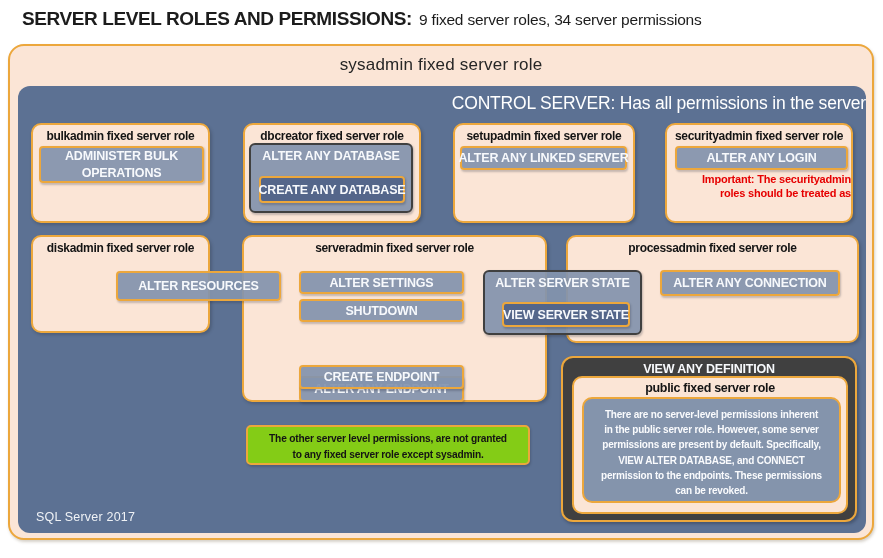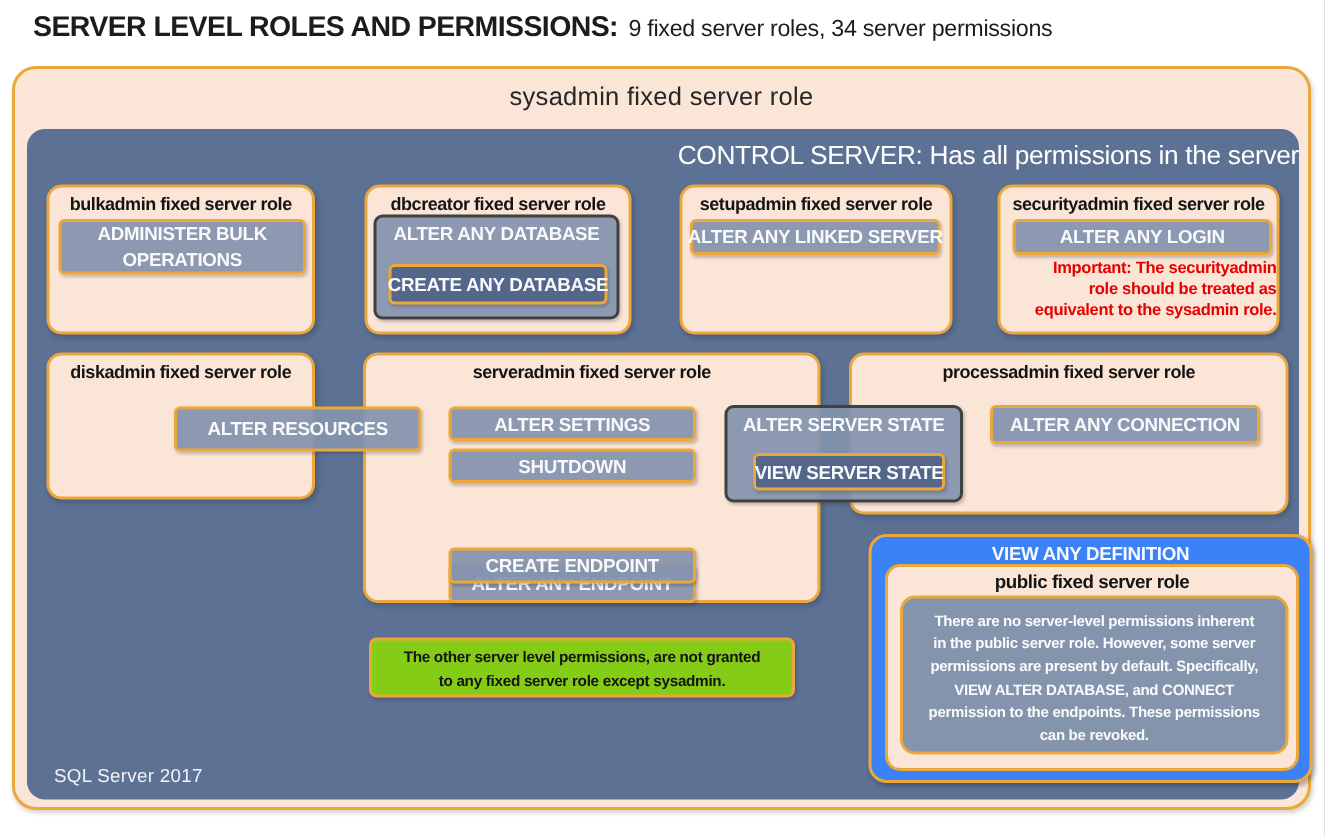--- a/index.html
+++ b/index.html
@@ -67,21 +67,21 @@
   
   .footnote-box{
     left:246px;top:425px;width:284px;height:40px;background:#84cc16;
     border:2px solid #ECA73C;border-radius:5px;text-align:center;
     font-size:10.2px;font-weight:bold;color:#141414;line-height:1.55;padding-top:4px;
     letter-spacing:-0.2px;box-shadow:1px 1.5px 2px rgba(40,45,60,0.25);
   }
 
   
   .public-dark-box{
-    left:579px;top:356px;width:296px;height:166px;background:#3b82f6;
+    left:561px;top:356px;width:296px;height:166px;background:#404040;
     border:2px solid #ECA73C;border-radius:12px;box-shadow:1.5px 2px 3px rgba(30,35,50,0.35);
   }
   .public-dark-label{
     position:absolute;left:0;right:0;top:4px;text-align:center;color:#F7F9FC;
     font-size:12.5px;font-weight:bold;letter-spacing:-0.2px;
   }
   .public-peach-box{
     position:absolute;left:9px;top:18px;width:276px;height:138px;background:#FBE5D6;
     border:2px solid #ECA73C;border-radius:10px;box-sizing:border-box;
   }
@@ -130,22 +130,21 @@
   <div class="abs role-box" style="left:453px;top:123px;width:182px;height:100px;">
     <div class="role-title">setupadmin fixed server role</div>
     <div class="perm" style="left:5px;top:21px;width:167px;height:24px;">ALTER ANY LINKED SERVER</div>
   </div>
 
   <div class="abs role-box" style="left:665px;top:123px;width:188px;height:100px;">
     <div class="role-title">securityadmin fixed server role</div>
     <div class="perm" style="left:8px;top:21px;width:173px;height:24px;">ALTER ANY LOGIN</div>
     <div class="alert-note">
       <div>Important: The securityadmin</div>
-      <div>role should be treated as</div>
-      <div>equivalent to the sysadmin role.</div>
+      <div>roles should be treated as</div>
     </div>
   </div>
 
   <div class="abs role-box" style="left:31px;top:235px;width:179px;height:98px;">
     <div class="role-title">diskadmin fixed server role</div>
   </div>
 
   <div class="abs role-box" style="left:242px;top:235px;width:305px;height:167px;">
     <div class="role-title">serveradmin fixed server role</div>
     <div class="perm" style="left:55px;top:34px;width:165px;height:23px;">ALTER SETTINGS</div>

